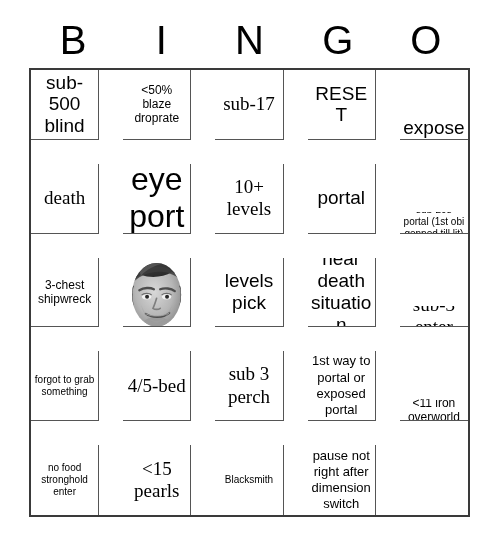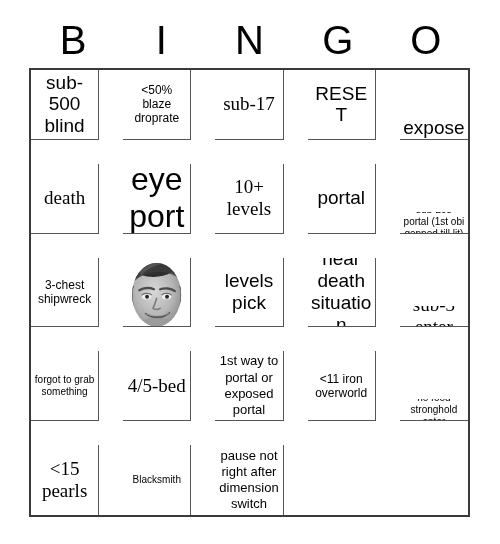--- a/index.html
+++ b/index.html
@@ -204,20 +204,23 @@
       </div>
       <div class="bingo-cell" data-size="xl">
         <span class="cell-text">sub-3 enter</span>
       </div>
       <div class="bingo-cell" data-size="xs">
         <span class="cell-text">forgot to grab something</span>
       </div>
       <div class="bingo-cell" data-size="xl">
         <span class="cell-text">4/5-bed</span>
       </div>
+      <div class="bingo-cell" data-size="xl">
+        <span class="cell-text">sub 3 perch</span>
+      </div>
       <div class="bingo-cell" data-size="xxs">
         <span class="cell-text">1st way to portal or exposed portal</span>
       </div>
       <div class="bingo-cell" data-size="sm">
         <span class="cell-text">&lt;11 iron overworld</span>
       </div>
       <div class="bingo-cell" data-size="xs">
         <span class="cell-text">no food stronghold enter</span>
       </div>
       <div class="bingo-cell" data-size="xl">

